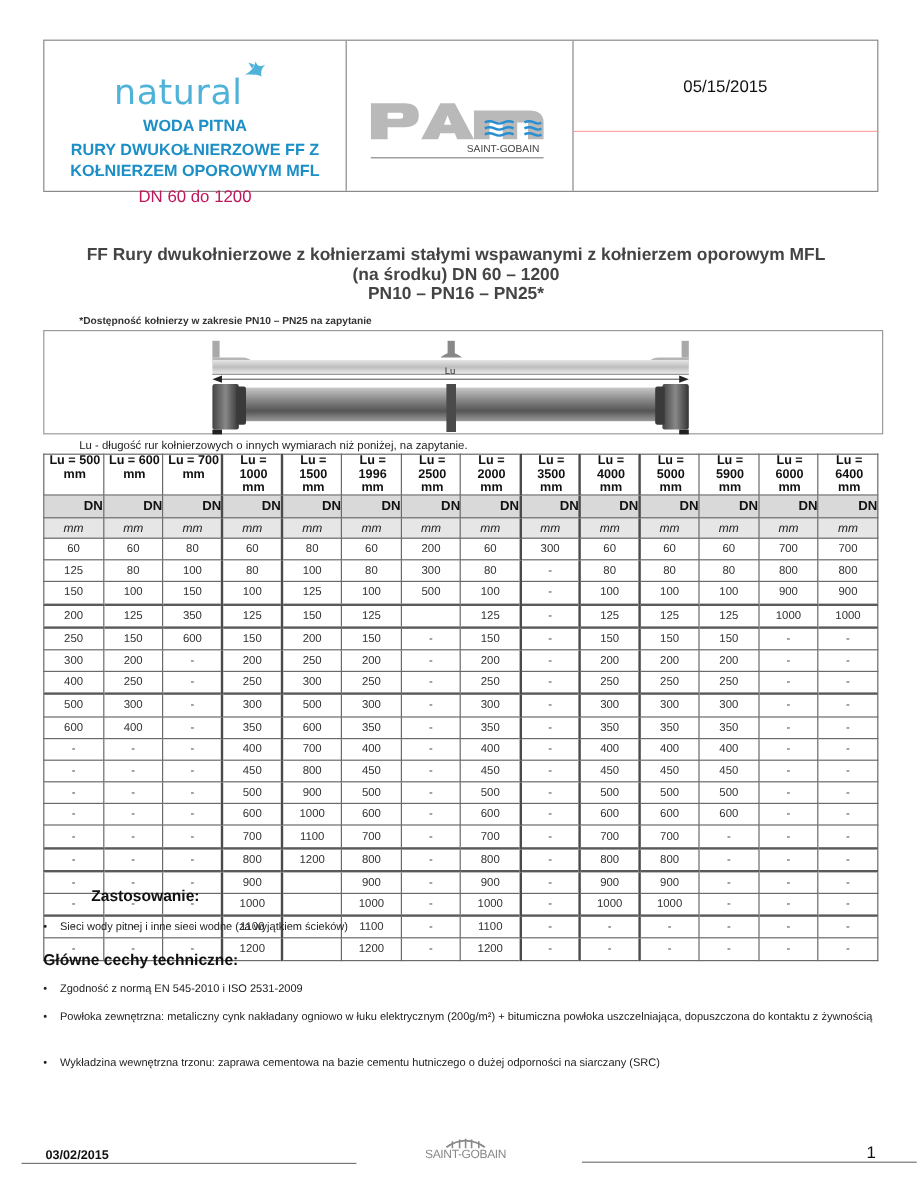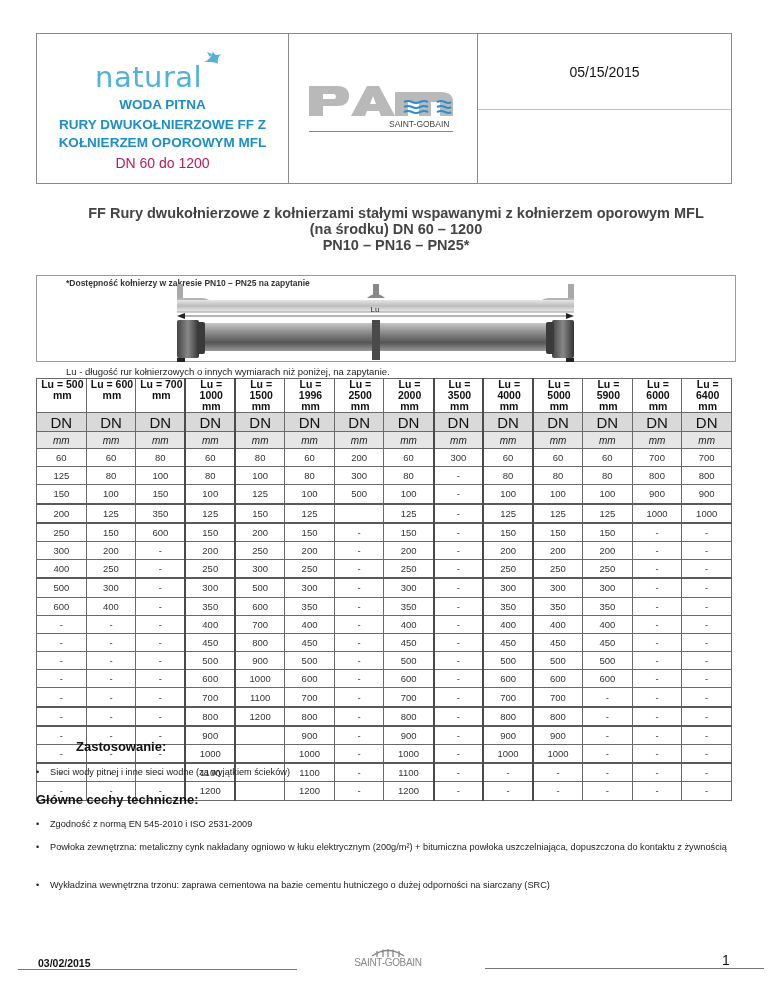--- a/index.html
+++ b/index.html
@@ -1,43 +1,43 @@
 <!DOCTYPE html>
 <html><head>
 <meta charset="utf-8">
 <style>
   html, body { margin:0; padding:0; background:#fff; }
   body { width:768px; height:994px; position:relative; overflow:hidden; font-family:"Liberation Sans", sans-serif; color:#222; }
   .abs { position:absolute; }
 
   
-  .hdr { left:36px; top:33px; width:696px; height:151px; border:1px solid #8a8a8a; box-sizing:border-box; }
+  .hdr { left:36px; top:33px; width:696px; height:127px; border:1px solid #8a8a8a; box-sizing:border-box; }
   .hdr-left { position:absolute; left:0; top:0; width:252px; height:100%; border-right:1px solid #8a8a8a; box-sizing:border-box; text-align:center; }
   .hdr-mid { position:absolute; left:252px; top:0; width:189px; height:100%; border-right:1px solid #8a8a8a; box-sizing:border-box; }
   .hdr-right { position:absolute; left:441px; top:0; right:0; height:100%; }
   .hdr-right .date { height:75px; border-bottom:1px solid #fca5a5; display:flex; align-items:center; justify-content:center; font-size:14px; color:#111; }
   .natural-logo { position:absolute; left:46px; top:12px; width:160px; height:50px; }
   .natural-word { position:absolute; left:12px; top:14px; font-size:29px; color:#4fb3d9; letter-spacing:0.5px; font-weight:normal; font-family:"DejaVu Sans", sans-serif; }
   .hdr-blue { position:absolute; left:0; width:100%; text-align:center; color:#1b8fc6; font-weight:bold; font-size:13.5px; line-height:18px; }
   .hdr-dn { position:absolute; left:0; width:100%; text-align:center; color:#be185d; font-size:14px; }
 
   .pam { position:absolute; left:20px; top:48px; width:150px; height:60px; }
 
   
-  .title { left:48px; width:696px; text-align:center; font-size:14.5px; font-weight:bold; color:#444; line-height:16px; }
-  .note { left:66px; top:278px; font-size:8.5px; font-weight:bold; color:#333; }
+  .title { left:32px; width:696px; text-align:center; font-size:14.5px; font-weight:bold; color:#444; line-height:16px; }
+  .note { left:66px; top:262px; font-size:8.5px; font-weight:bold; color:#333; }
 
   .pipebox { left:36px; top:275px; width:700px; height:87px; border:1px solid #9a9a9a; box-sizing:border-box; }
   .caption { left:66px; top:366px; font-size:9.5px; color:#222; }
 
   
   table.t { position:absolute; left:36px; top:378px; width:696px; border-collapse:collapse; table-layout:fixed; font-size:9.5px; }
   table.t td { border:1px solid #6a6a6a; text-align:center; padding:0; height:17.2px; color:#333; }
   table.t tr.lu td { text-align:center; font-weight:bold; font-size:10.5px; line-height:11px; height:27px; vertical-align:top; padding-left:2px; color:#111; background:#fff; }
-  table.t tr.dn td { background:#d9d9d9; font-weight:normal; font-size:15px; height:18px; color:#111; }
+  table.t tr.dn td { background:#d9d9d9; font-weight:bold; font-size:11px; height:18px; color:#111;text-align:right; }
   table.t tr.mm td { background:#e6e6e6; font-style:italic; font-size:10px; height:16px; color:#222; }
   table.t tr.data td { border-top:2px solid #5a5a5a; }
   table.t td.thick { border-left:2px solid #4a4a4a; }
 
   .h2 { left:36px; font-size:13px; font-weight:bold; color:#111; }
   .bullet { left:36px; font-size:9.2px; color:#222; line-height:12px; }
   .bullet .dot { position:absolute; left:0; top:0; }
   .bullet .txt { position:absolute; left:14px; top:0; width:690px; }
 
   .foot-line { height:1px; background:#777; }

